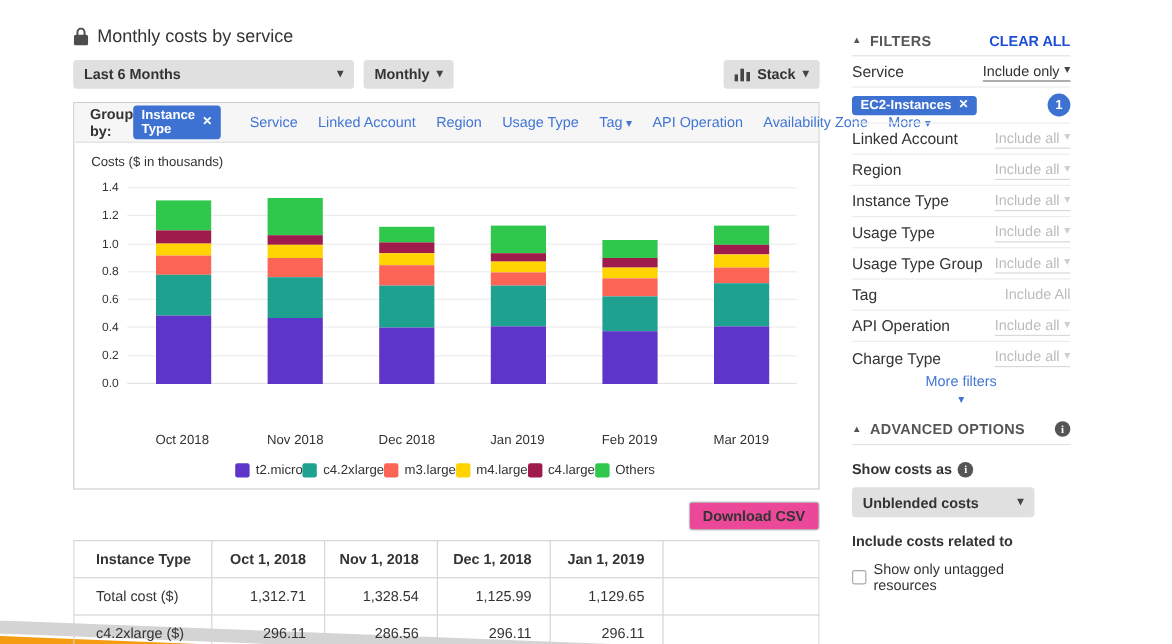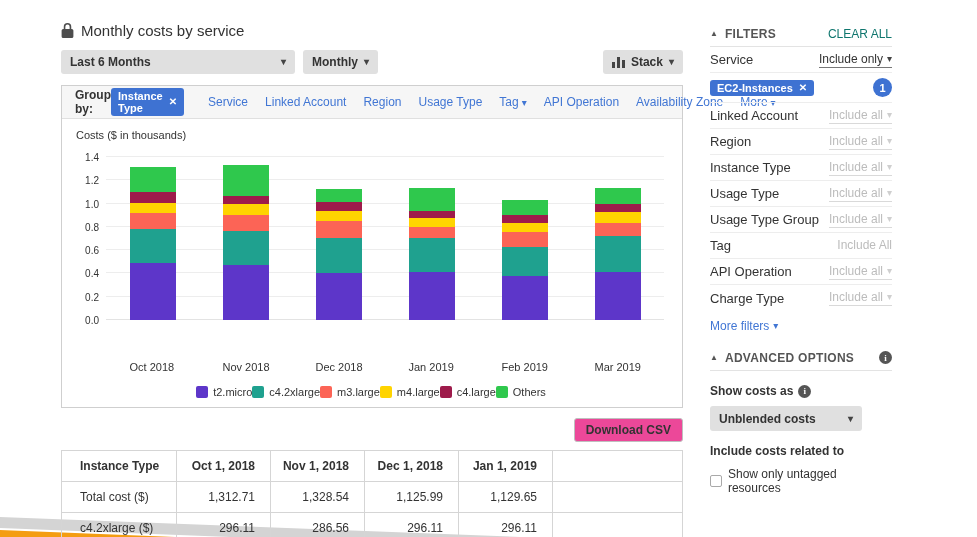--- a/index.html
+++ b/index.html
@@ -70,36 +70,36 @@
   .cost-table th.lbl, .cost-table td.lbl { text-align:left; padding-left:18px; }
   .cost-table th.val, .cost-table td.val { text-align:right; padding-right:15px; }
   .cost-table tr.shaded td { background:#e9e9e9; }
   .table-clip { height:128px; overflow:hidden; }
 
   
   .sidebar { position:absolute; left:710px; top:25px; width:182px; }
   .side-header { display:flex; align-items:center; height:22px; border-bottom:1px solid #e3e3e3; padding-bottom:4px; }
   .tri { font-size:8px; color:#555; margin-right:7px; }
   .side-header-title { font-size:12px; font-weight:bold; color:#555; letter-spacing:.3px; }
-  .clear-all { margin-left:auto; font-size:12px; font-weight:normal; color:#0f766e; cursor:pointer; }
+  .clear-all { margin-left:auto; font-size:12px; font-weight:bold; color:#1d4ed8; cursor:pointer; }
 
   .filter-row { display:flex; align-items:center; height:26px; border-bottom:1px solid #ededed; }
   .filter-row:last-of-type { border-bottom:0; }
   .filter-label { font-size:13px; color:#333; }
   .filter-value { margin-left:auto; font-size:12px; display:flex; align-items:center; gap:4px;
     border-bottom:1px solid #d9d9d9; cursor:pointer; padding-bottom:1px; }
   .filter-value.inactive { color:#bcbcbc; }
   .filter-value.inactive .caret { color:#cfcfcf; }
   .filter-value.active { color:#333; border-bottom-color:#777; }
   .filter-value.noline { border-bottom:0; }
   .service-tags { display:flex; align-items:center; height:30px; border-bottom:1px solid #ededed; }
   .count-badge { margin-left:auto; background:#3e72d2; color:#fff; width:19px; height:19px;
     border-radius:50%; font-size:11px; font-weight:bold; display:flex; align-items:center; justify-content:center; }
   .more-filters { display:flex; align-items:center; gap:4px; height:30px;
-    font-size:12px; color:#4176d4; cursor:pointer; }
+    font-size:12px; color:#4176d4; cursor:pointer;flex-direction:column; }
   .more-filters .caret { color:#4176d4; }
 
   .adv-header { margin-top:8px; }
   .info-icon { width:13px; height:13px; border-radius:50%; background:#555; color:#fff;
     font-size:9px; font-weight:bold; font-family:"Liberation Serif",serif;
     display:inline-flex; align-items:center; justify-content:center; flex:0 0 auto; }
   .adv-label { margin-top:13px; font-size:12px; font-weight:bold; color:#333;
     display:flex; align-items:center; gap:5px; }
   .adv-dropdown { margin-top:8px; width:152px; justify-content:space-between; height:25px; }
   .checkbox-row { display:flex; align-items:center; gap:6px; margin-top:9px; }

